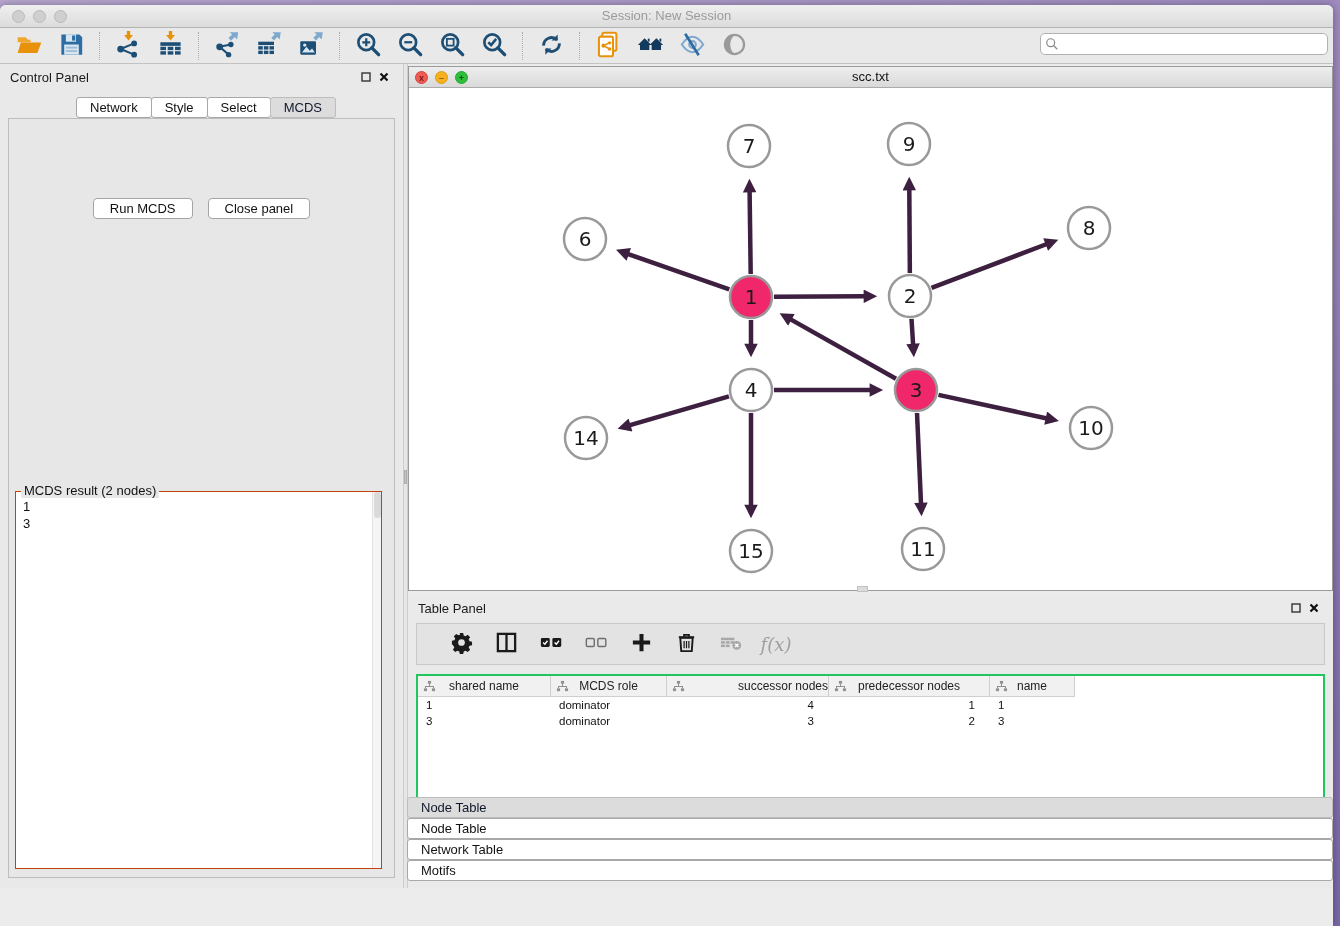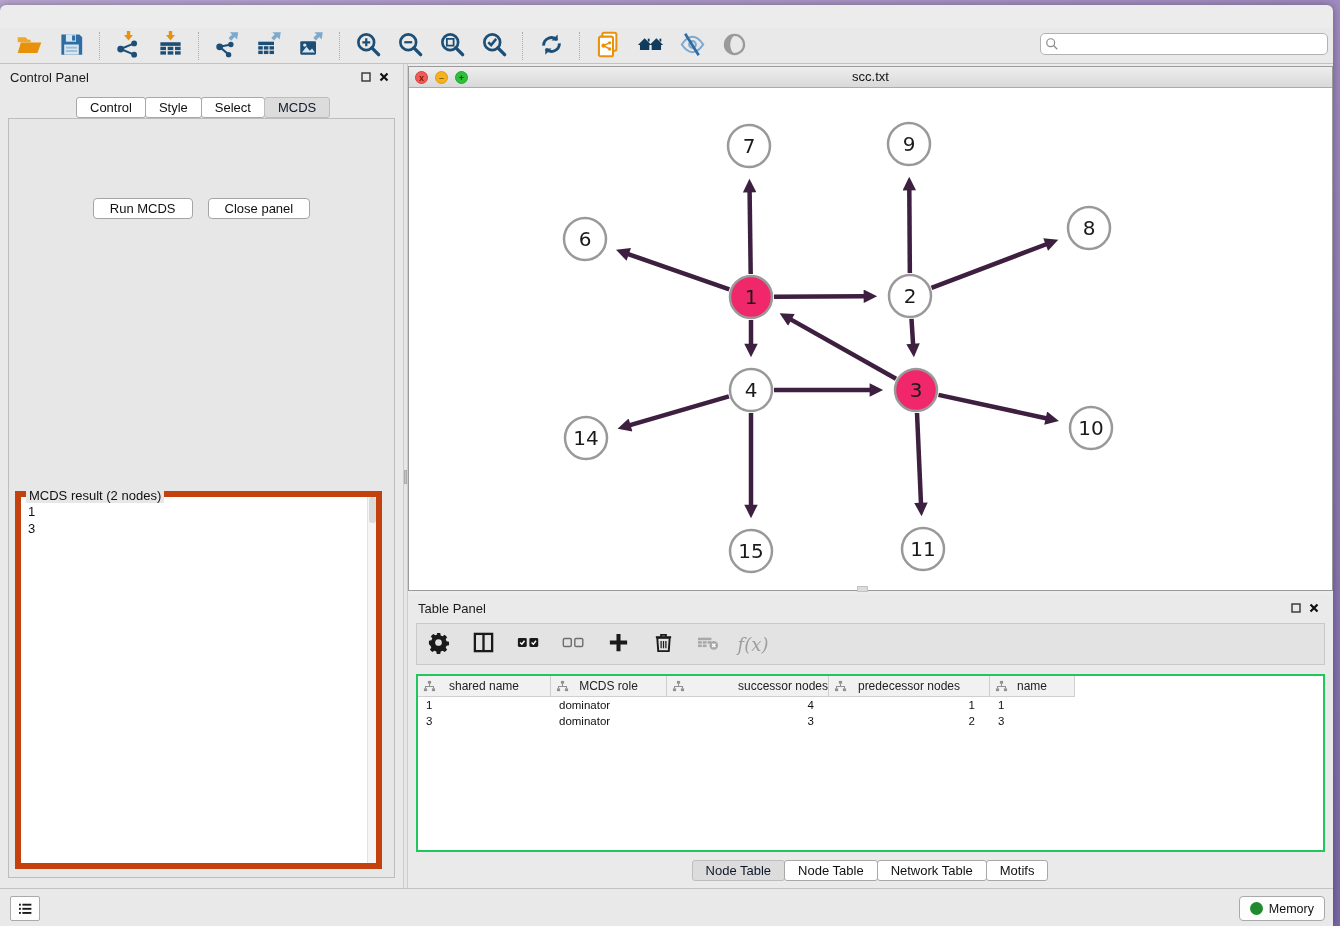--- a/index.html
+++ b/index.html
@@ -32,21 +32,21 @@
   .control-panel { position:absolute; left:0; top:59px; width:403px; height:824px; background:#e9e9e9; }
   .cp-tabs { position:absolute; left:77px; top:33px; display:flex; z-index:2; }
   .tab { background:#fff; border:1px solid #a8a8a8; color:#111; font-size:13px; height:21px; line-height:19px; padding:0 13px; margin-left:-1px; border-radius:3px; cursor:default; white-space:nowrap; }
   .tab.selected { background:#dcdcdc; color:#0f172a; border-color:#bdbdbd; }
   .cp-content { position:absolute; left:8px; right:8px; top:54px; bottom:10px; background:#e7e7e7; border:1px solid #bdbdbd; }
   .opt-label { text-align:center; margin-top:19px; font-size:13.5px; color:#111; }
   .dropdown { position:absolute; left:37px; width:308px; top:46px; height:21px; background:#fff; border:1px solid #a5a5a5; border-radius:4px; font-size:13px; line-height:19px; padding-left:9px; }
   .dropdown .arrows { position:absolute; right:5px; top:2px; }
   .btn-row { position:absolute; top:79px; left:0; right:0; display:flex; justify-content:center; gap:15px; }
   .mac-btn { height:21px; background:#fff; border:1px solid #a5a5a5; border-radius:4px; padding:0 16px; font-size:13px; color:#111; cursor:default; }
-  .result-field { position:absolute; left:6px; right:12px; top:372px; bottom:8px; border:6px solid #c2410c; background:#fff; }
+  .result-field { position:absolute; left:6px; right:12px; top:372px; bottom:8px; border:1px solid #c2410c; background:#fff; }
   .result-legend { position:absolute; top:-9px; left:5px; background:#e7e7e7; padding:0 3px; font-size:13px; color:#111; }
   .result-lines { padding:6px 0 0 7px; font-size:13px; line-height:17px; color:#111; }
   .result-scroll { position:absolute; right:0; top:0; bottom:0; width:9px; background:#f5f5f5; border-left:1px solid #e2e2e2; }
   .result-scroll .thumb { position:absolute; top:0; left:1px; width:7px; height:26px; background:#dadada; border-radius:3px; }
 
   
   .v-divider { position:absolute; left:403px; top:59px; width:5px; height:824px; background:#e6e6e6; border-left:1px solid #cdcdcd; border-right:1px solid #cdcdcd; }
   .v-grip { position:absolute; left:0; top:406px; width:3px; height:14px; background:#c2c2c2; border:1px solid #adadad; }
   .h-grip { position:absolute; left:857px; top:581px; width:11px; height:6px; background:#dcdcdc; border:1px solid #c2c2c2; }
 
@@ -56,46 +56,54 @@
   .nw-lights { position:absolute; left:6px; top:4px; display:flex; gap:7px; }
   .light { width:13px; height:13px; border-radius:50%; font-size:9px; font-weight:bold; line-height:12px; text-align:center; }
   .light.red { background:#ef5c55; border:1px solid #d4423c; color:#7d1713; }
   .light.yellow { background:#f6b11e; border:1px solid #dd9a12; color:#8a5d05; }
   .light.green { background:#30bf3c; border:1px solid #24a52f; color:#0c5a13; }
   .graph-canvas { position:relative; width:923px; height:502px; background:#fff; }
   #graph-svg { position:absolute; left:0; top:0; }
 
   
   .table-panel { position:absolute; left:408px; top:590px; width:925px; height:293px; background:#eaeaea; }
-  .tp-toolbar { position:absolute; left:8px; right:8px; top:28px; height:42px; background:#e3e3e3; border:1px solid #c9c9c9; display:flex; align-items:center; gap:15px; padding-left:6px; }
+  .tp-toolbar { position:absolute; left:8px; right:8px; top:28px; height:42px; background:#e3e3e3; border:1px solid #c9c9c9; display:flex; align-items:center; gap:15px; padding-left:29px; }
   .tp-tb-btn { border:none; background:transparent; width:30px; height:32px; display:flex; align-items:center; justify-content:center; }
   .tp-tb-btn svg { width:23px; height:23px; }
   .tp-tb-btn .fx { font-family:"DejaVu Serif", serif; font-style:italic; font-size:18px; color:#9e9e9e; }
   .tp-table { position:absolute; left:8px; right:8px; top:79px; bottom:36px; background:#fff; border:2px solid #22c55e; overflow:hidden; }
   .th-row { display:flex; height:21px; }
   .th { position:relative; background:#f1f1f1; border-right:1px solid #cfcfcf; border-bottom:1px solid #cfcfcf; font-size:12px; color:#222; display:flex; align-items:center; justify-content:center; }
   .th svg { position:absolute; left:5px; width:13px; height:13px; }
   .td-row { display:flex; height:16px; align-items:center; font-size:11.5px; color:#111; }
   .td { overflow:hidden; white-space:nowrap; }
   .td.l { text-align:left; padding-left:8px; }
   .td.r { text-align:right; padding-right:15px; }
-  .tp-tabs { position:absolute; bottom:7px; left:0; right:0; display:flex; justify-content:center; }
+  .tp-tabs { position:absolute; bottom:7px; left:0; right:0; display:flex; justify-content:center;flex-direction:column; }
 
   
   .status-bar { position:absolute; left:0; right:0; top:883px; height:38px; background:#e9e9e9; border-top:1px solid #c2c2c2; }
   .list-btn { position:absolute; left:10px; top:7px; width:30px; height:25px; background:#fdfdfd; border:1px solid #aaa; border-radius:2px; display:flex; align-items:center; justify-content:center; }
   .list-btn svg { width:18px; height:18px; }
   .memory-btn { position:absolute; right:8px; top:7px; height:25px; background:#fdfdfd; border:1px solid #aaa; border-radius:4px; display:flex; align-items:center; gap:6px; padding:0 10px; font-size:12.5px; color:#111; }
   .memory-dot { width:13px; height:13px; border-radius:50%; }
 </style>
 </head>
 <body>
 
 <div class="app">
 
+  <div class="titlebar">
+    <div class="traffic">
+      <span class="dot"></span>
+      <span class="dot"></span>
+      <span class="dot"></span>
+    </div>
+    <div class="title-text">Session: New Session</div>
+  </div>
 
   <div class="main-toolbar">
     <span style="display:flex;align-items:center;">
         <button class="tb-btn">
           <span class="icon"><svg viewBox="0 0 24 24">
               <path fill="#EFA72E" d="M1.5 5.5h7l2.2 2.3h2.3v2.2H1.5z"></path>
               <path fill="#E8920C" d="M1.5 19.5l2.8-9.3h18.2l-3.5 9.3z"></path>
             </svg></span>
         </button>
         <button class="tb-btn">
@@ -255,21 +263,21 @@
             <rect x="2" y="2" width="8" height="8" fill="none" stroke="#333" stroke-width="1.4"></rect>
           </svg>
         </button>
       <button class="ph-btn">
           <svg viewBox="0 0 12 12">
             <path d="M2.5 2.5l7 7M9.5 2.5l-7 7" stroke="#111" stroke-width="2.2"></path>
           </svg>
         </button>
     </div>
     <div class="cp-tabs">
-        <div class="tab">Control</div>
+        <div class="tab">Network</div>
         <div class="tab">Style</div>
         <div class="tab">Select</div>
         <div class="tab selected">MCDS</div>
       </div>
     <div class="cp-content">
       <div class="btn-row">
         <button class="mac-btn">Run MCDS</button>
         <button class="mac-btn">Close panel</button>
       </div>
       <div class="result-field">
@@ -521,30 +529,14 @@
         </div>
     </div>
     <div class="tp-tabs">
         <div class="tab selected">Node Table</div>
         <div class="tab">Node Table</div>
         <div class="tab">Network Table</div>
         <div class="tab">Motifs</div>
       </div>
   </div>
 
-  <div class="status-bar">
-    <button class="list-btn">
-      <svg viewBox="0 0 24 24" fill="#1a1a1a">
-          <rect x="4" y="5" width="2.5" height="2.5"></rect>
-          <rect x="8.5" y="5" width="12" height="2.5"></rect>
-          <rect x="4" y="10.5" width="2.5" height="2.5"></rect>
-          <rect x="8.5" y="10.5" width="12" height="2.5"></rect>
-          <rect x="4" y="16" width="2.5" height="2.5"></rect>
-          <rect x="8.5" y="16" width="12" height="2.5"></rect>
-        </svg>
-    </button>
-    <button class="memory-btn">
-      <span class="memory-dot" style="background:#1F8A2E;"></span>
-      <span>Memory</span>
-    </button>
-  </div>
 
 </div>
 
 </body></html>

